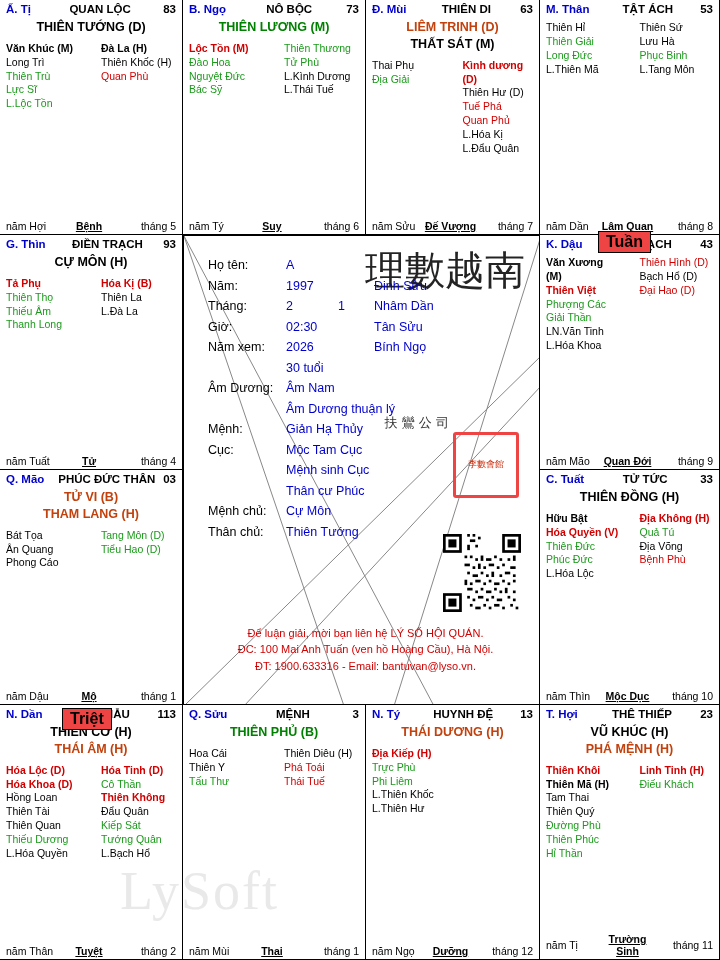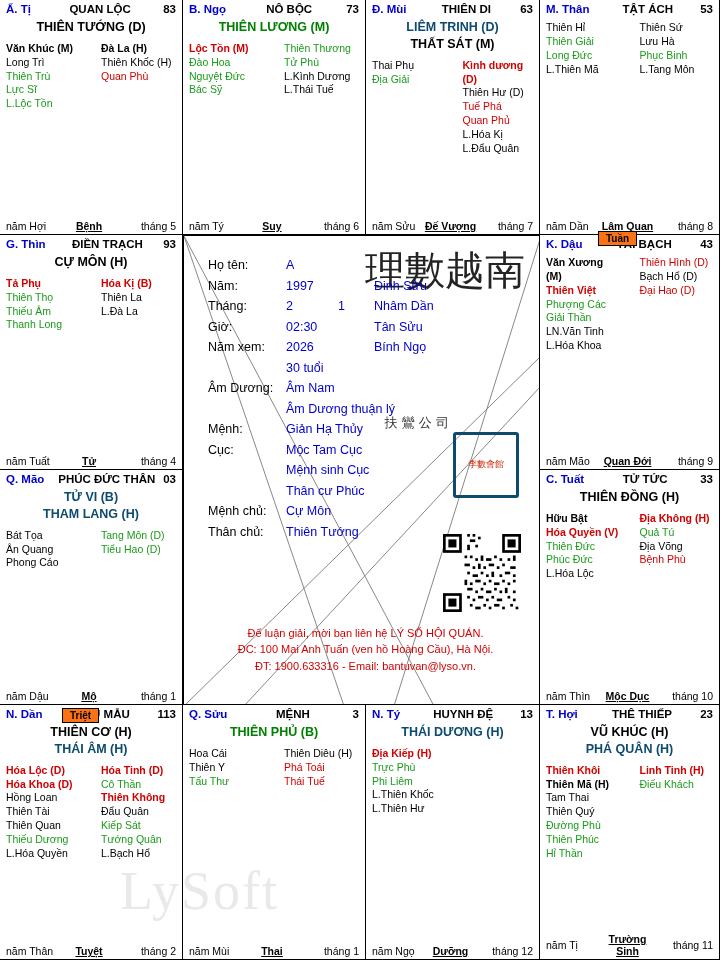--- a/index.html
+++ b/index.html
@@ -30,21 +30,21 @@
     padding:3px 6px 0 6px;
     font-size:11.5px;font-weight:bold;
   }
   .chi{color:#0000cc;margin-right:6px;}
   .cpal{flex:1;text-align:center;color:#000;}
   .cnum{color:#000;font-weight:bold;}
   .cmain{
     text-align:center;font-weight:bold;font-size:12.5px;
     margin-top:4px;line-height:1.35;
   }
-  .cmain .red{color:#0c4a6e;}
+  .cmain .red{color:#c2410c;}
   .cmain .grn{color:#008000;}
   .cmain .blk{color:#000;}
   .cols{
     display:flex;margin-top:6px;padding:0 6px;gap:20px;
   }
   .col{flex:1;line-height:1.32;font-size:10.5px;}
   .red{color:#d00000;}
   .grn{color:#1a9a1a;}
   .blk{color:#000;}
   .b{font-weight:bold;}
@@ -81,21 +81,21 @@
   .cnchar{
     position:absolute;right:14px;top:14px;
     z-index:2;
     font-family:"DejaVu Serif", serif;
     font-size:40px;color:#111;line-height:1.0;
     text-align:center;
     opacity:.92;
   }
   .seal{
     position:absolute;right:20px;top:196px;
-    width:60px;height:60px;border:3px solid #0c4a6e;
+    width:60px;height:60px;border:3px solid #ef4444;
     color:#cc2200;font-size:9px;line-height:1.05;
     display:flex;align-items:center;justify-content:center;
     text-align:center;z-index:4;font-family:"DejaVu Serif",serif;
     border-radius:3px;
   }
   .sealcol{
     position:absolute;right:90px;top:180px;z-index:4;
     font-family:"DejaVu Serif",serif;font-size:13px;color:#333;
     line-height:1.15;text-align:center;
   }
@@ -103,22 +103,22 @@
     position:absolute;right:18px;bottom:92px;
     width:78px;height:78px;z-index:4;
   }
   .contact{
     position:absolute;left:8px;right:0;bottom:30px;
     text-align:center;color:#d00000;font-size:11px;line-height:1.5;z-index:4;
   }
   
   .badge{
     position:absolute;z-index:20;
-    border:1px solid #000;background:#f97316;
-    font-weight:bold;font-size:10px;
+    border:1px solid #000;background:#ef4444;
+    font-weight:bold;font-size:16px;
     padding:1px 7px;
   }
   #tuan{left:598px;top:231px;}
   #triet{left:62px;top:708px;}
   .wm{
     position:absolute;left:120px;top:860px;
     font-size:54px;color:#cfcfcf;opacity:.45;
     font-family:"Liberation Serif",serif;
     z-index:0;letter-spacing:2px;
     white-space:nowrap;
@@ -450,21 +450,21 @@
       </div>
     </div>
     <div class="cell">
       <div class="chdr">
         <span class="chi">T. Hợi</span>
         <span class="cpal">THÊ THIẾP</span>
         <span class="cnum">23</span>
       </div>
       <div class="cmain">
         <div class="blk">VŨ KHÚC (H)</div>
-        <div class="red">PHÁ QUÂN (H)</div>
+        <div class="red">PHÁ MỆNH (H)</div>
       </div>
       <div class="cols">
         <div class="col">
           <div class="red b">Thiên Khôi</div>
           <div class="blk b">Thiên Mã (H)</div>
           <div class="blk">Tam Thai</div>
           <div class="blk">Thiên Quý</div>
           <div class="grn">Đường Phù</div>
           <div class="grn">Thiên Phúc</div>
           <div class="grn">Hỉ Thần</div>

